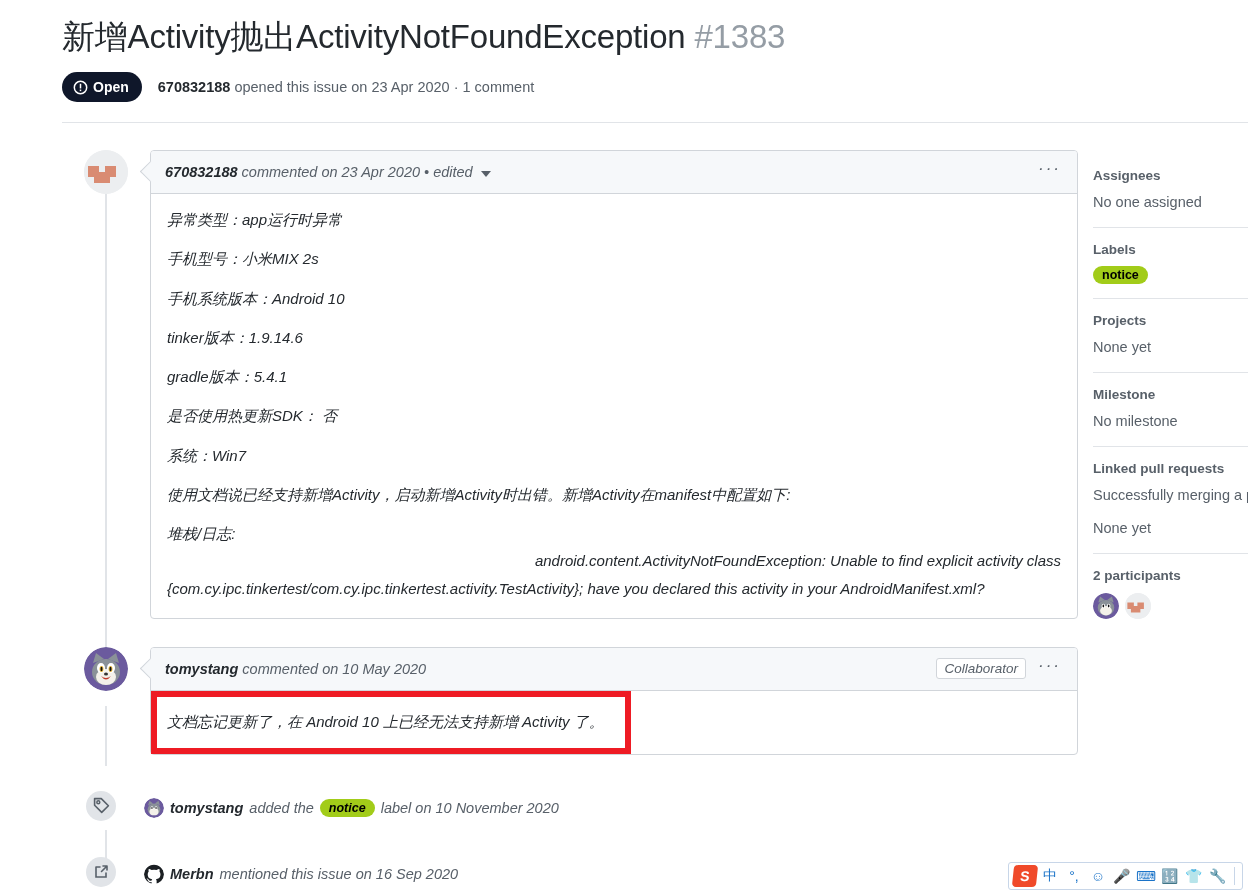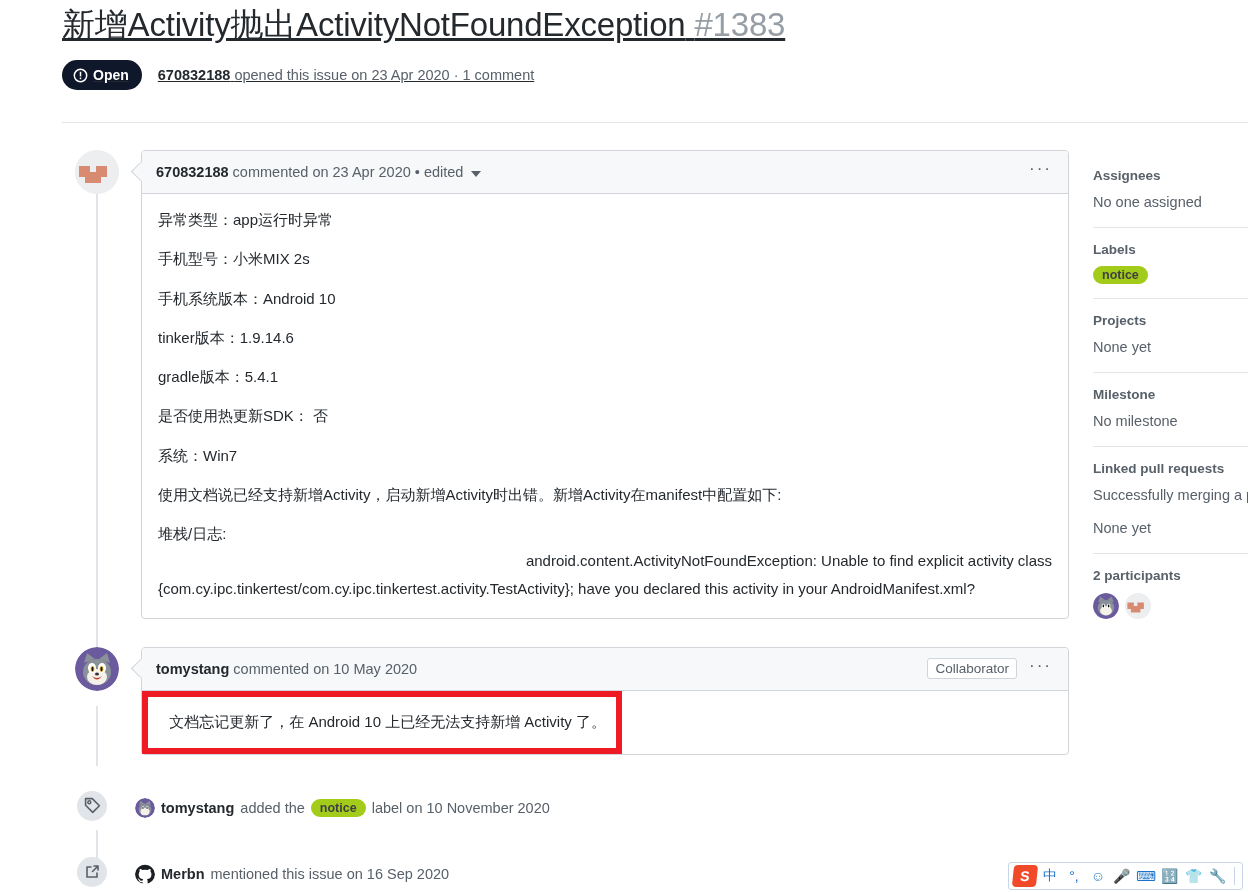--- a/index.html
+++ b/index.html
@@ -7,38 +7,38 @@
     margin: 0; padding: 0;
     width: 1248px; height: 892px;
     background: #ffffff;
     font-family: "Liberation Sans", "DejaVu Sans", sans-serif;
     color: #24292e;
     overflow: hidden;
   }
   .page { position: relative; width: 1248px; height: 892px; }
 
   
-  .issue-header { position: absolute; left: 62px; top: 4px; width: 1000px; text-decoration: underline; }
+  .issue-header { position: absolute; left: 62px; top: 16px; width: 1000px; }
   .title-row { font-size: 33px; line-height: 42px; font-weight: 400; color: #24292e; letter-spacing: -0.2px; }
   .title-row .issue-num { color: #959da5; font-weight: 300; }
   .meta-row { display: flex; align-items: center; margin-top: 14px; }
   .state-badge {
     display: inline-flex; align-items: center; gap: 5px;
     background: #0f172a; color: #fff;
     font-size: 14px; font-weight: bold;
     padding: 6px 13px 6px 11px; border-radius: 18px;
     height: 30px;
   }
   .state-badge svg { display:block; }
   .meta-text { margin-left: 16px; font-size: 14.5px; color: #586069; }
   .meta-text b { color: #24292e; font-weight: 600; }
   .hr-top { position: absolute; left: 62px; top: 122px; width: 1186px; height: 1px; background: #e1e4e8; }
 
   
-  .main-col { position: absolute; left: 69px; top: 150px; width: 1000px; }
+  .main-col { position: absolute; left: 78px; top: 150px; width: 1000px; font-style: italic; }
 
   .timeline-item { position: relative; margin-bottom: 0; }
   .avatar {
     position: absolute; left: 6px; top: 0;
     width: 44px; height: 44px; border-radius: 50%;
     overflow: hidden; background: #eceef0;
   }
   .avatar svg { display: block; }
 
   .comment-box {
@@ -90,21 +90,21 @@
   .event-icon {
     position: absolute; left: 8px; top: 0;
     width: 30px; height: 30px; border-radius: 50%;
     background: #e1e4e8; display: flex; align-items: center; justify-content: center;
     color: #586069;
   }
   .event-text { margin-left: 66px; font-size: 14.5px; color: #586069; display: flex; align-items: center; gap: 6px; }
   .event-text b { color: #24292e; font-weight: 600; }
   .mini-avatar { width: 20px; height: 20px; border-radius: 50%; overflow: hidden; display:inline-block; vertical-align: middle; }
   .label-chip {
-    display: inline-block; background: #a2cc19; color: #404040;
+    display: inline-block; background: #a2cc19; color: #000000;
     font-size: 12.5px; font-weight: 600; padding: 2px 9px; border-radius: 10px;
   }
 
   
   .sidebar { position: absolute; left: 1093px; top: 168px; width: 230px; font-size: 14px; }
   .side-sec { padding-bottom: 14px; }
   .side-sec + .side-sec { border-top: 1px solid #e1e4e8; padding-top: 14px; }
   .side-title { font-size: 13.5px; font-weight: 600; color: #586069; margin-bottom: 9px; }
   .side-val { font-size: 14.5px; color: #586069; line-height: 1.45; }
   .side-note { font-size: 14.5px; color: #586069; line-height: 1.45; margin-bottom: 12px; }
@@ -226,21 +226,21 @@
           <div>
             <span class="who">tomystang</span>
             <span class="edited">commented on 10 May 2020</span>
           </div>
           <div class="head-right">
             <span class="collab-badge">Collaborator</span>
             <span class="kebab">···</span>
           </div>
         </div>
 
-        <div class="comment-body" style="padding:0;text-align:right;">
+        <div class="comment-body" style="padding:0;">
           <div class="redbox">
             <p>文档忘记更新了，在 Android 10 上已经无法支持新增 Activity 了。</p>
           </div>
         </div>
       </div>
     </div>
 
     <div class="rail" style="top:556px; height:60px;"></div>
     <div class="rail" style="top:680px; height:34px;"></div>
 

